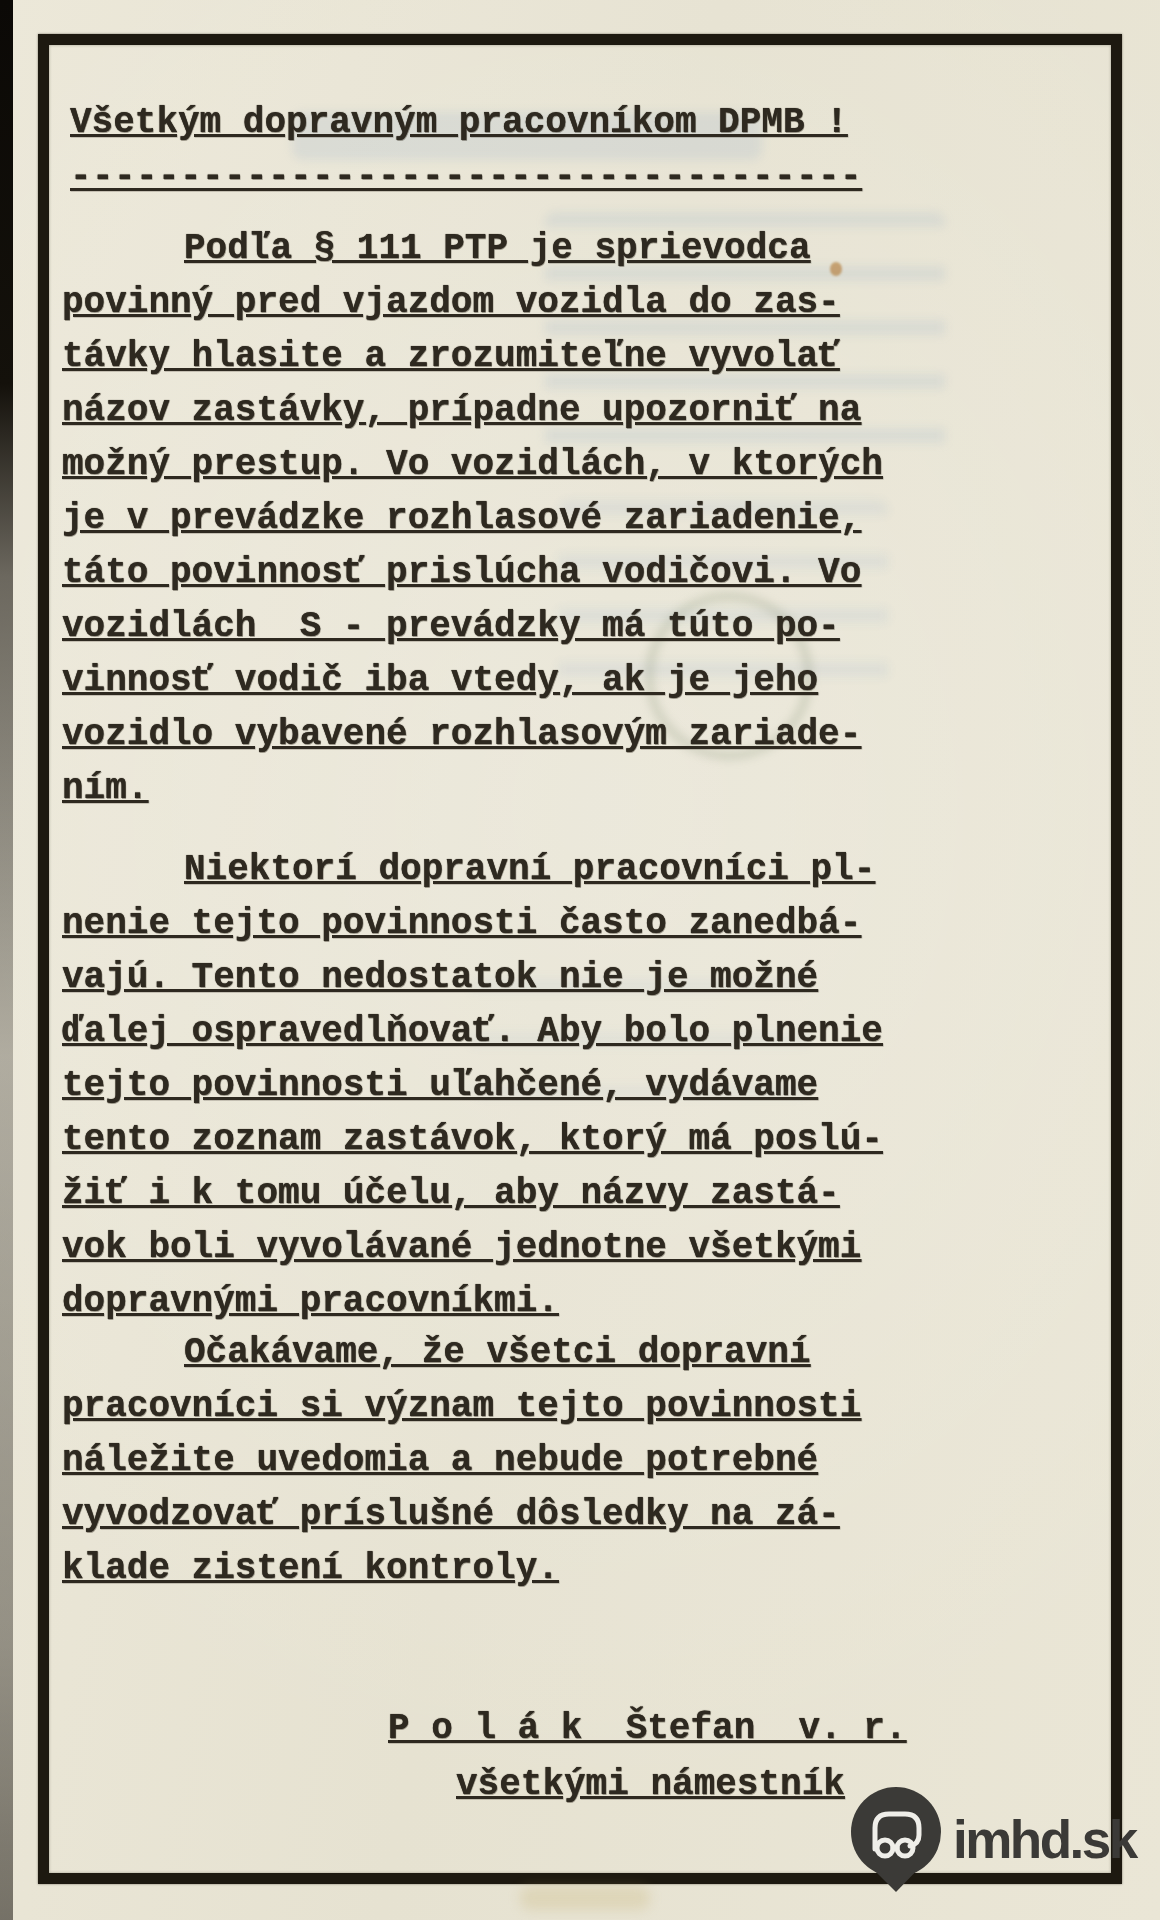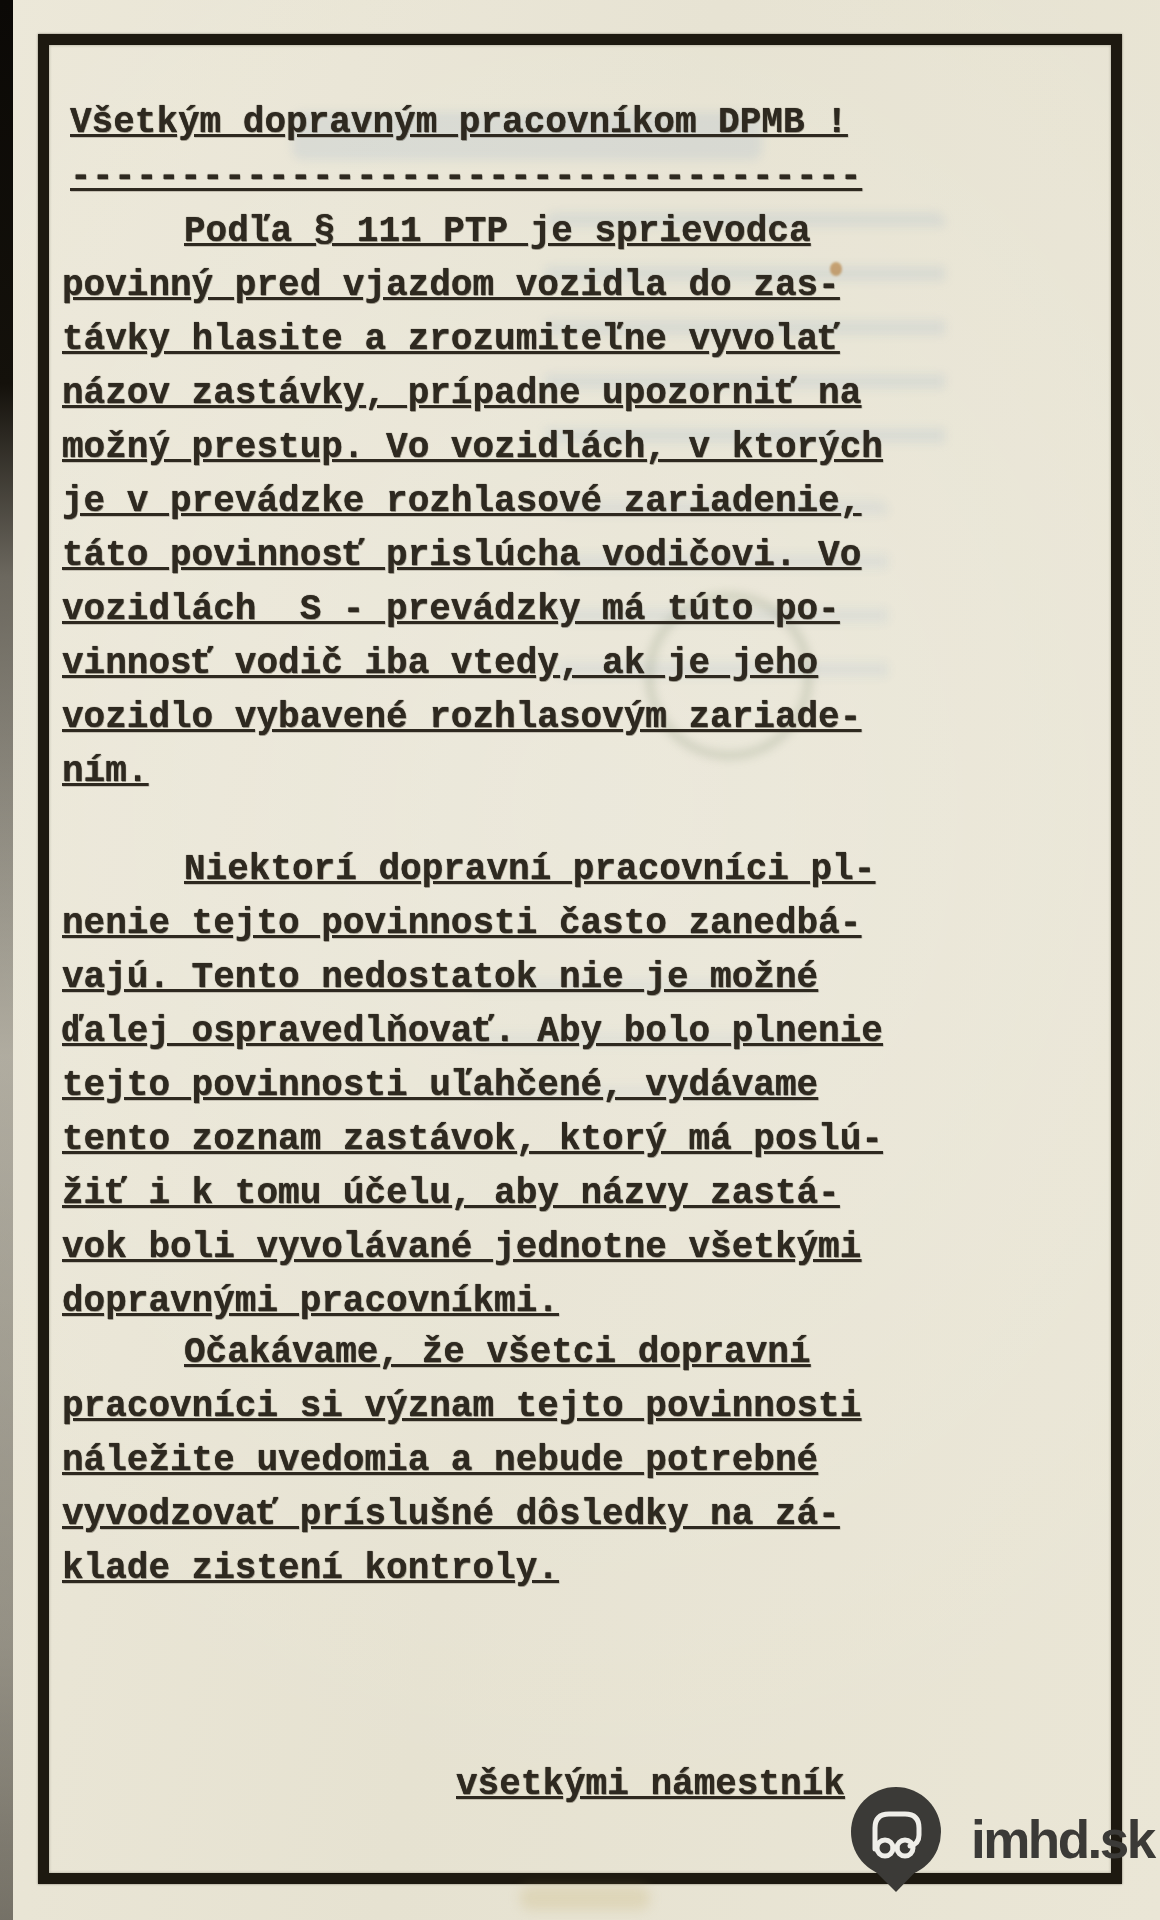--- a/index.html
+++ b/index.html
@@ -36,42 +36,42 @@
   .typed{
     position:absolute;white-space:pre-wrap;
     font:700 36px/54px "Liberation Mono", monospace;
     color:var(--ink);
     text-shadow:0 0 1px rgba(46,40,28,.95), .6px .6px 0 rgba(46,40,28,.35);
     text-decoration:underline;
   }
   .title{left:70px;top:96px;}
   .underline{left:70px;top:150px;letter-spacing:.4px;}
   .para{left:62px;width:872px;text-indent:122px;}
-  .p1{top:205px;}
+  .p1{top:222px;}
   .p2{top:843px;}
   .p3{top:1326px;}
   .dateline{left:56px;top:1630px;}
   .sig-name{left:388px;top:1702px;}
   .sig-role{left:456px;top:1758px;}
   
   .ghost{position:absolute;filter:blur(5px);border-radius:10px;pointer-events:none;}
   .g-rows{background:repeating-linear-gradient(180deg,rgba(115,152,192,.13) 0 15px,rgba(115,152,192,0) 15px 54px);}
   .g1{left:292px;top:112px;width:470px;height:48px;background:rgba(118,155,195,.14);}
   .g2{left:545px;top:212px;width:400px;height:268px;}
   .g3{left:558px;top:500px;width:330px;height:188px;opacity:.8;}
   .g4{left:645px;top:592px;width:150px;height:150px;border:9px solid rgba(140,150,125,.26);
       border-radius:50%;background:transparent;filter:blur(4px);}
   .g5{left:470px;top:978px;width:340px;height:120px;opacity:.55;}
   .g6{left:830px;top:262px;width:12px;height:14px;background:rgba(173,108,33,.55);
       border-radius:50%;filter:blur(1px);}
   .g7{left:520px;top:1886px;width:130px;height:24px;background:rgba(190,170,95,.22);filter:blur(6px);}
   
   .watermark{
     position:absolute;left:848px;top:1786px;
-    display:flex;align-items:center;gap:27px;
+    display:flex;align-items:center;gap:9px;
   }
   .watermark .label{
     font:700 53px/1 "Liberation Sans", sans-serif;
     color:var(--watermark);letter-spacing:-2.5px;
   }
 </style>
 </head>
 <body>
 
 <div class="scan">
@@ -113,20 +113,21 @@
 vok boli vyvolávané jednotne všetkými
 dopravnými pracovníkmi.</div>
 
   <div class="typed para p3">Očakávame, že všetci dopravní
 pracovníci si význam tejto povinnosti
 náležite uvedomia a nebude potrebné
 vyvodzovať príslušné dôsledky na zá-
 klade zistení kontroly.</div>
 
 
+  <div class="typed sig-name">P o l á k  Štefan  v. r.</div>
 
   <div class="typed sig-role">všetkými námestník</div>
 
   <div class="watermark">
     <svg width="96" height="106" viewBox="0 0 96 106">
       <circle cx="48" cy="46" r="45" fill="#3b3a37"></circle>
       <path d="M20 78 L48 106 L75 78 Z" fill="#3b3a37"></path>
       <g fill="none" stroke="#efeee9" stroke-width="5" stroke-linecap="round">
         <path d="M27 63 V42 q0 -14 14 -14 h16 q14 0 14 14 v7 q0 9 -9 11"></path>
         <circle cx="37" cy="62" r="8"></circle>

